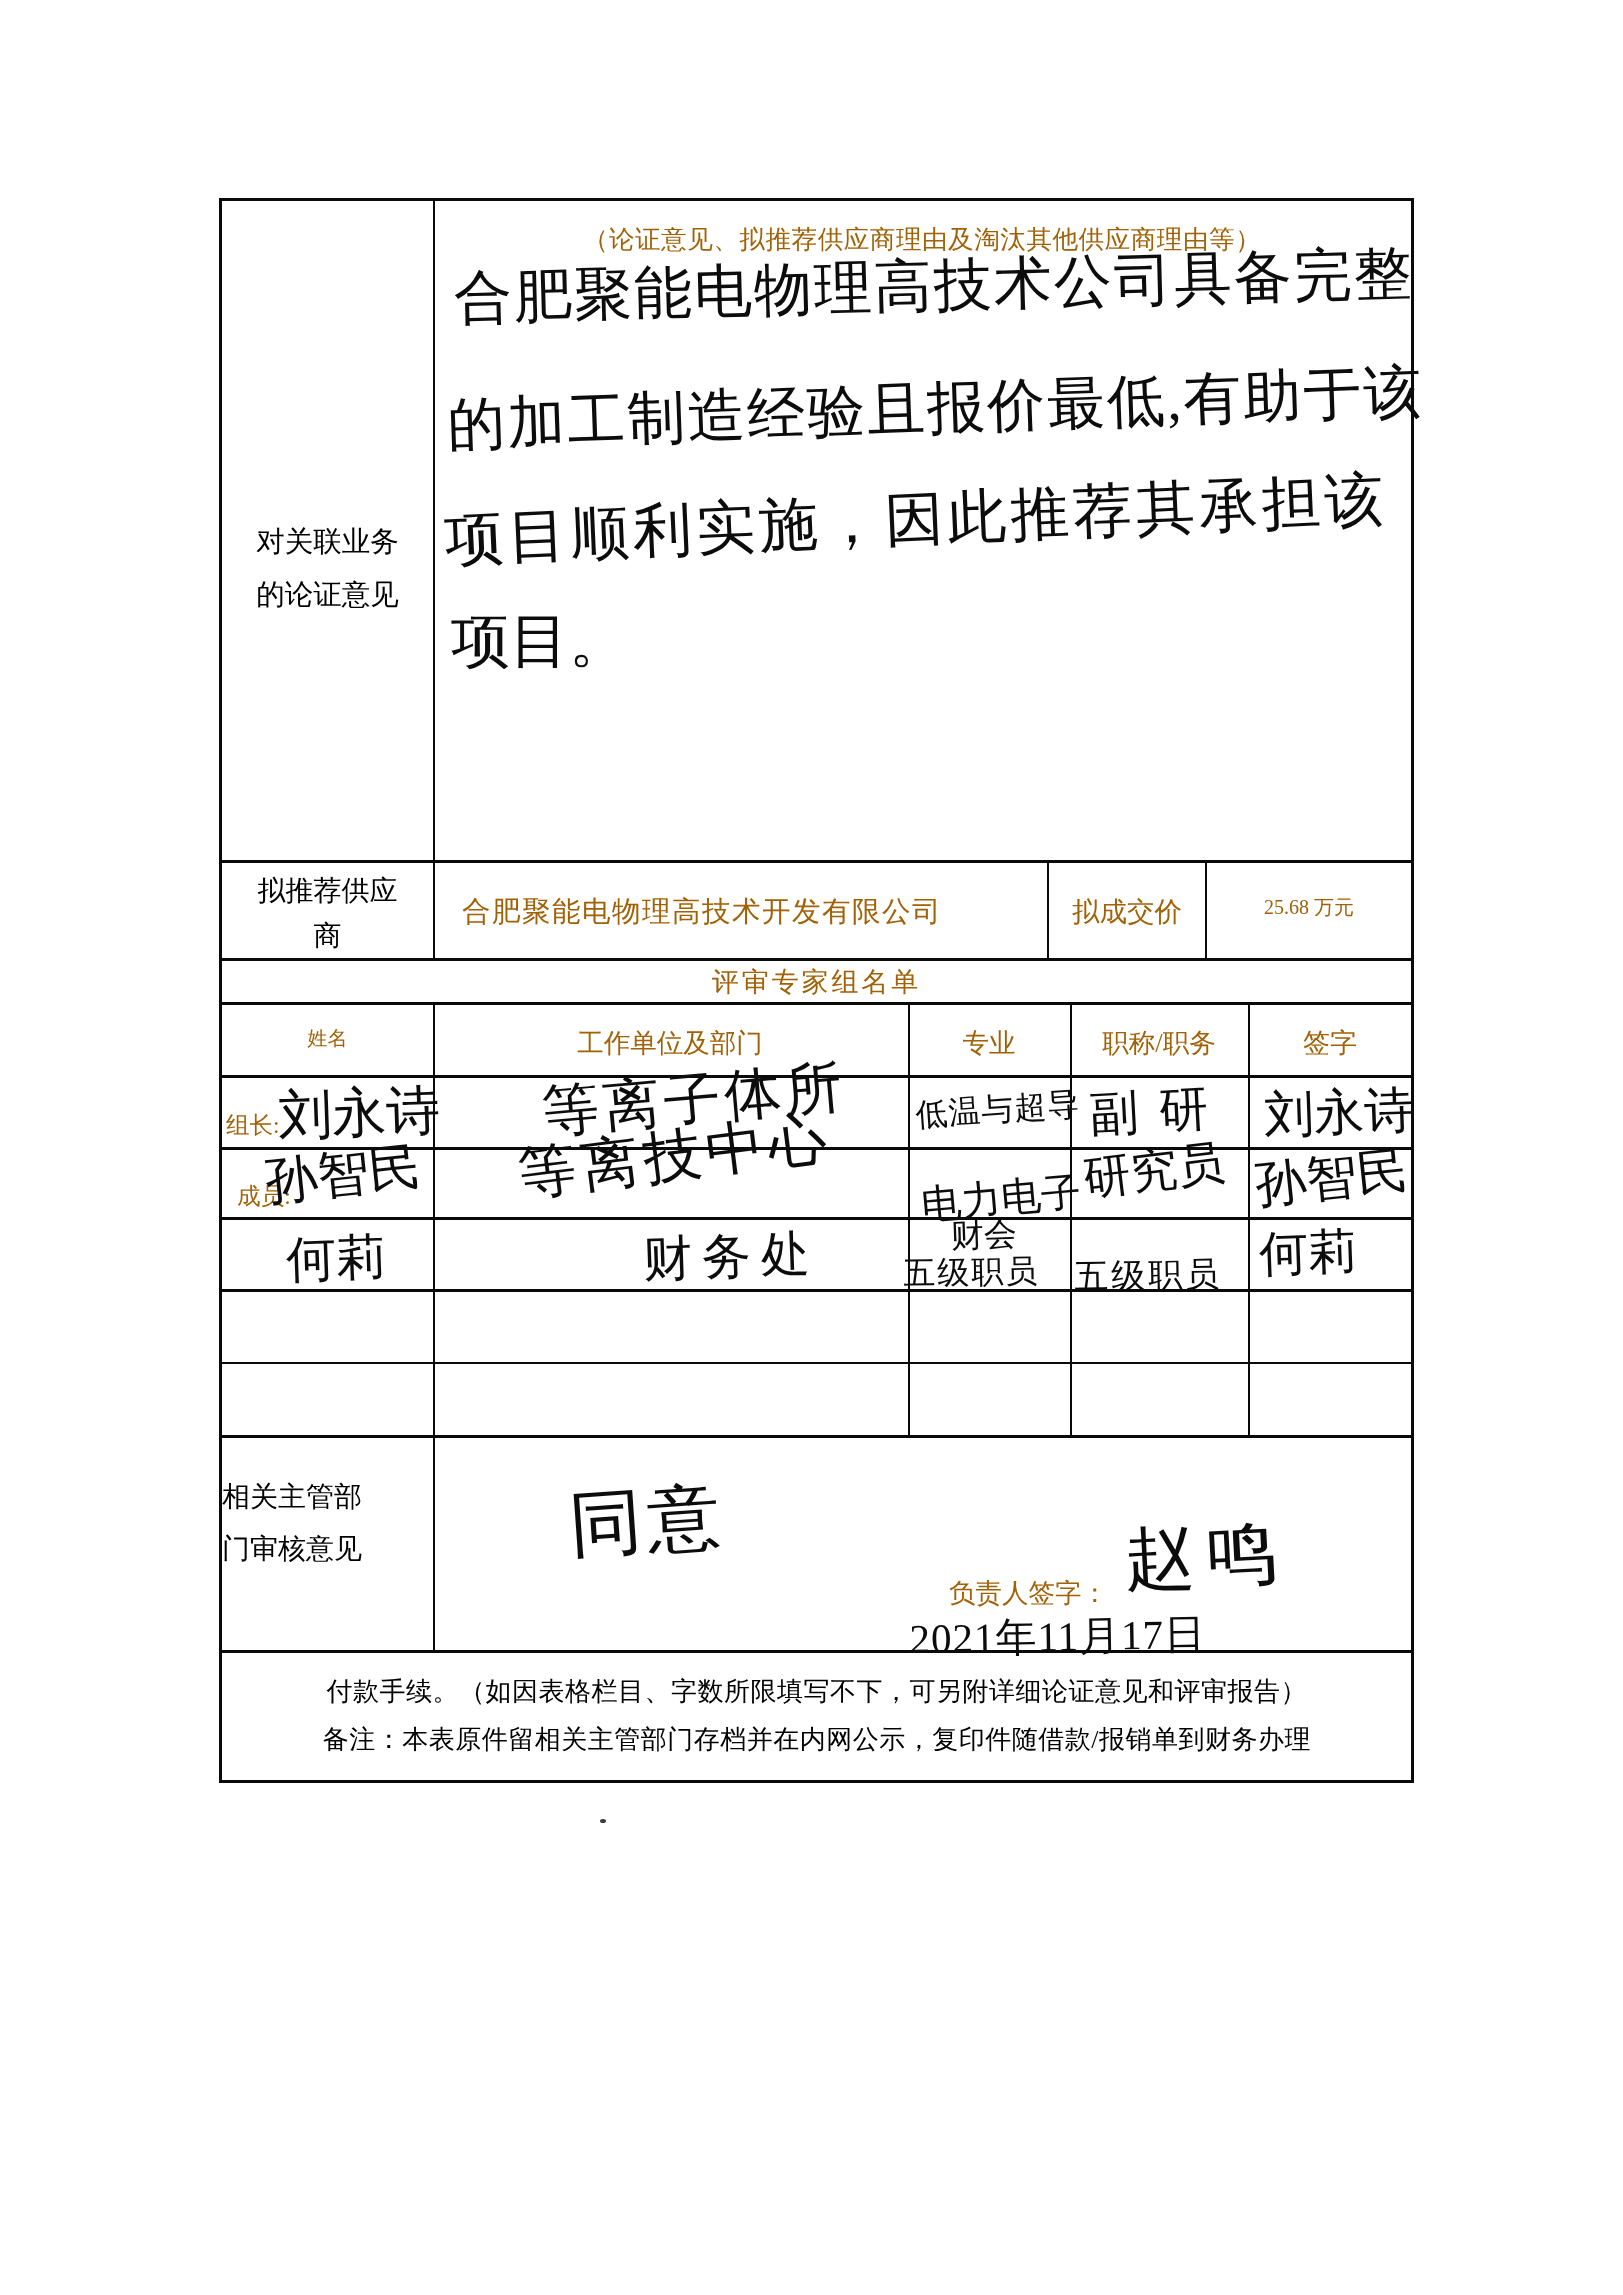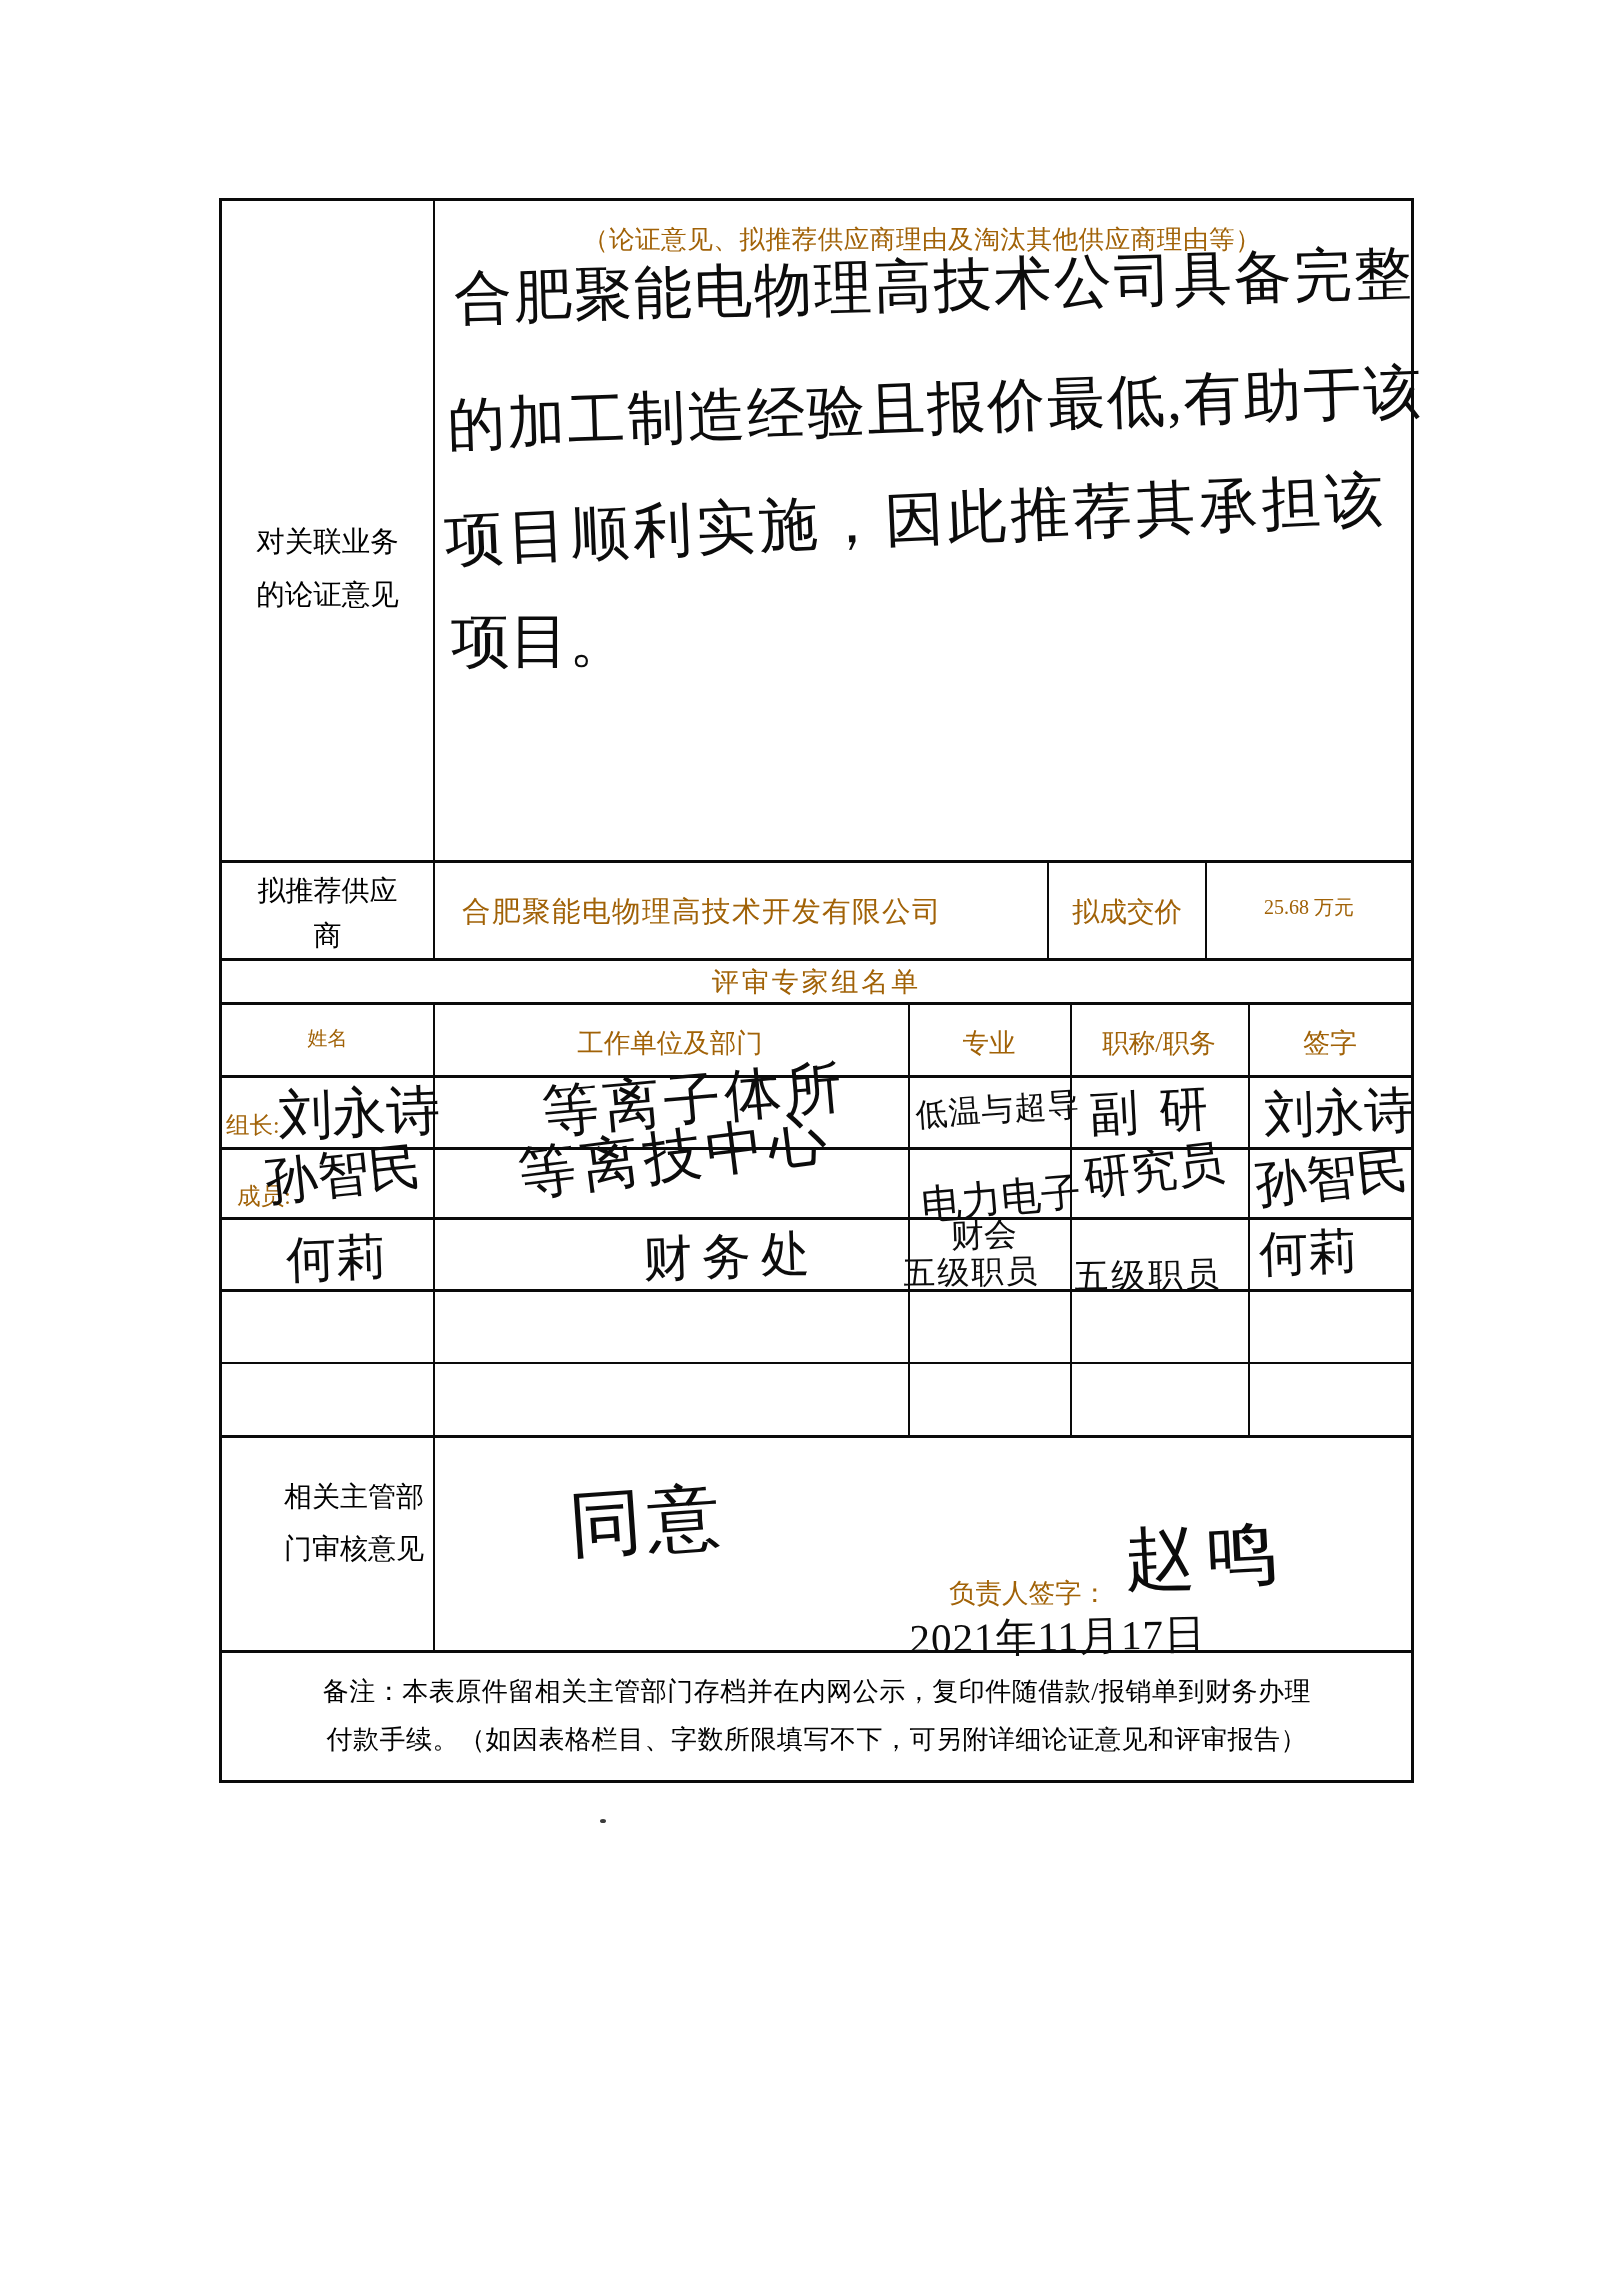--- a/index.html
+++ b/index.html
@@ -97,31 +97,31 @@
     <div class="hw" style="left:858px;top:947px;font-size:47px;transform:rotate(-7deg);">研究员</div>
     <div class="hw" style="left:1030px;top:951px;font-size:51px;transform:rotate(-6deg);">孙智民</div>
 
     <div class="hw" style="left:63px;top:1026px;font-size:50px;transform:rotate(-2deg);">何莉</div>
     <div class="hw" style="left:420px;top:1026px;font-size:49px;letter-spacing:9.8px;transform:rotate(-2deg);">财务处</div>
     <div class="hw" style="left:728px;top:1013px;font-size:33px;transform:rotate(-2deg);">财会</div>
     <div class="hw" style="left:681px;top:1051px;font-size:32px;letter-spacing:2px;transform:rotate(-1deg);">五级职员</div>
     <div class="hw" style="left:852px;top:1053px;font-size:34px;letter-spacing:2.9px;transform:rotate(-1deg);">五级职员</div>
     <div class="hw" style="left:1036px;top:1021px;font-size:49px;transform:rotate(-2deg);">何莉</div>
 
-    <div class="blk" style="left:0;top:1270px;width:183px;text-align:right;font-size:28px;line-height:52px;padding-left:19px;">
+    <div class="blk" style="left:0;top:1270px;width:183px;text-align:left;font-size:28px;line-height:52px;">
       <div>相关主管部</div>
       <div>门审核意见</div>
     </div>
     <div class="hw" style="left:344px;top:1277px;font-size:73px;letter-spacing:4.9px;transform:rotate(-4deg);">同意</div>
     <div class="pt" style="left:727px;top:1374px;font-size:26.5px;">负责人签字：</div>
     <div class="hw" style="left:900px;top:1313px;font-size:70px;letter-spacing:12.8px;transform:rotate(-3deg);">赵鸣</div>
     <div class="hw" style="left:687px;top:1411px;font-size:41px;letter-spacing:1px;transform:rotate(-1deg);">2021年11月17日</div>
 
     <div class="blk bold" style="left:9.8px;top:1467px;width:1170px;text-align:center;font-size:26px;line-height:48px;letter-spacing:0.5px;">
+      <div>付款手续。（如因表格栏目、字数所限填写不下，可另附详细论证意见和评审报告）</div>
       <div>备注：本表原件留相关主管部门存档并在内网公示，复印件随借款/报销单到财务办理</div>
-      <div>付款手续。（如因表格栏目、字数所限填写不下，可另附详细论证意见和评审报告）</div>
     </div>
 
   </div>
 
   <div class="speck" style="left:600px;top:1819px;"></div>
 </div>
 
 
 </body></html>

